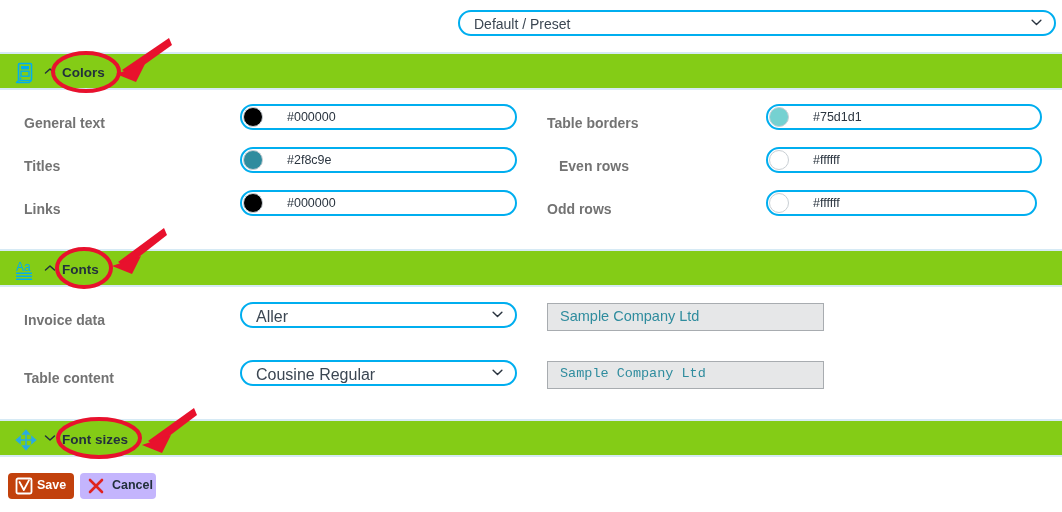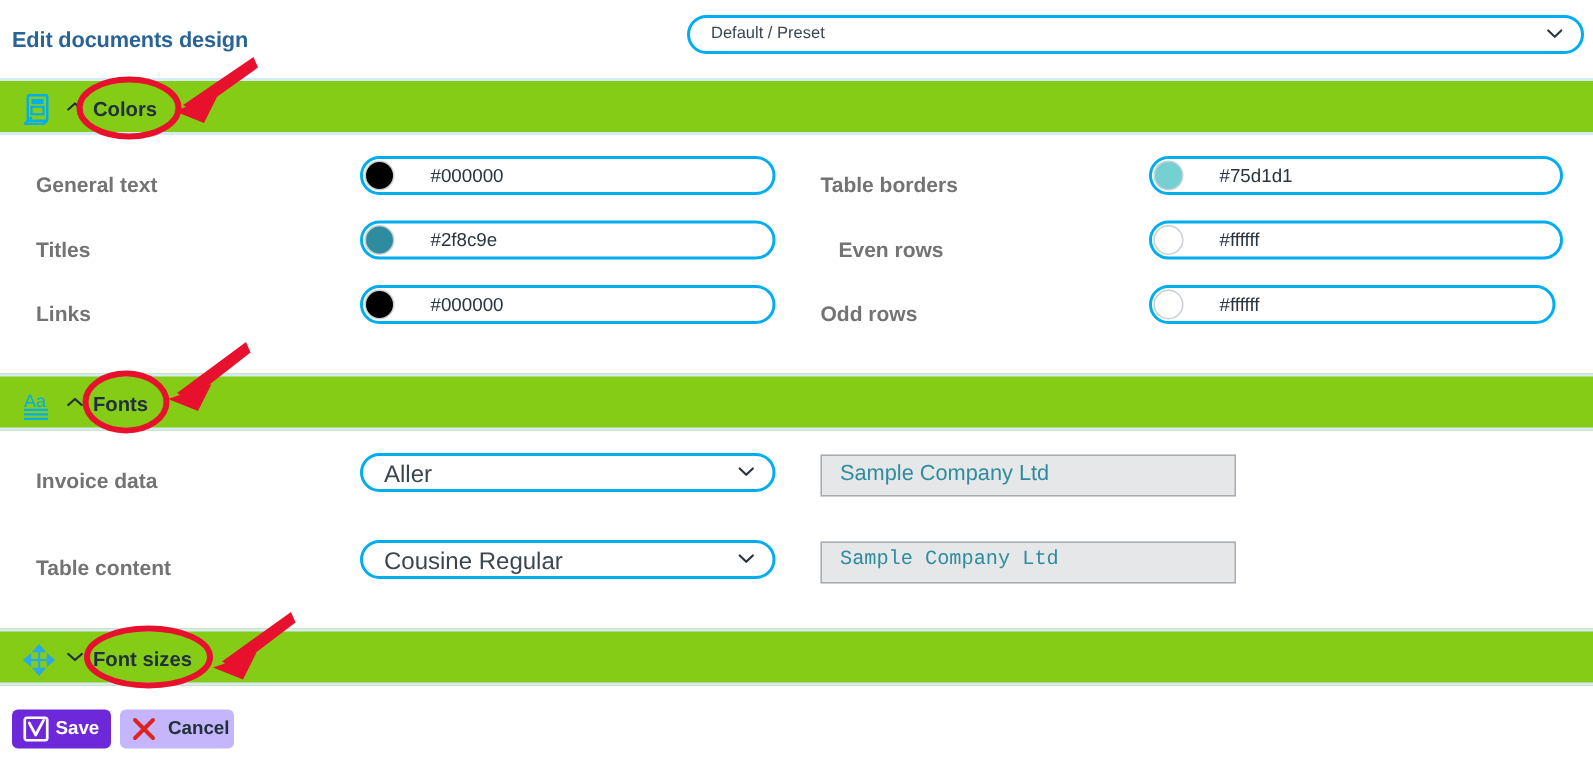--- a/index.html
+++ b/index.html
@@ -41,21 +41,21 @@
     height: 26px;
     box-sizing: border-box;
     border: 2px solid #00aeef;
     border-radius: 14px;
     background: #ffffff;
   }
   .preset-select .ps-text {
     position: absolute;
     left: 14px;
     top: 4px;
-    font-size: 11px;
+    font-size: 14px;
     color: #3b4652;
     white-space: nowrap;
   }
   .chev {
     position: absolute;
     right: 12px;
     top: 7px;
     width: 11px;
     height: 7px;
   }
@@ -182,21 +182,21 @@
     position: absolute;
     height: 26px;
     border-radius: 4px;
     box-sizing: border-box;
     cursor: pointer;
   }
   .btn-save {
     left: 8px;
     top: 473px;
     width: 66px;
-    background: #6d28d9;
+    background: #c2410c;
   }
   .btn-cancel {
     left: 80px;
     top: 473px;
     width: 76px;
     background: #c4b5fd;
   }
   .btn .btn-icon {
     position: absolute;
     left: 7px;
@@ -220,21 +220,20 @@
   .annot {
     position: absolute;
     pointer-events: none;
   }
   .annot svg { display: block; overflow: visible; }
 </style>
 </head>
 <body>
 
 <div class="topbar">
-  <div class="page-title">Edit documents design</div>
 
   <div class="preset-select">
     <span class="ps-text">Default / Preset</span>
     <span class="chev">
       <svg viewBox="0 0 12 8" width="11" height="7">
           <path d="M1 1.5 L6 6.3 L11 1.5" stroke="#2b3540" stroke-width="1.6" fill="none" stroke-linecap="round" stroke-linejoin="round"></path>
         </svg>
     </span>
   </div>
 </div>

